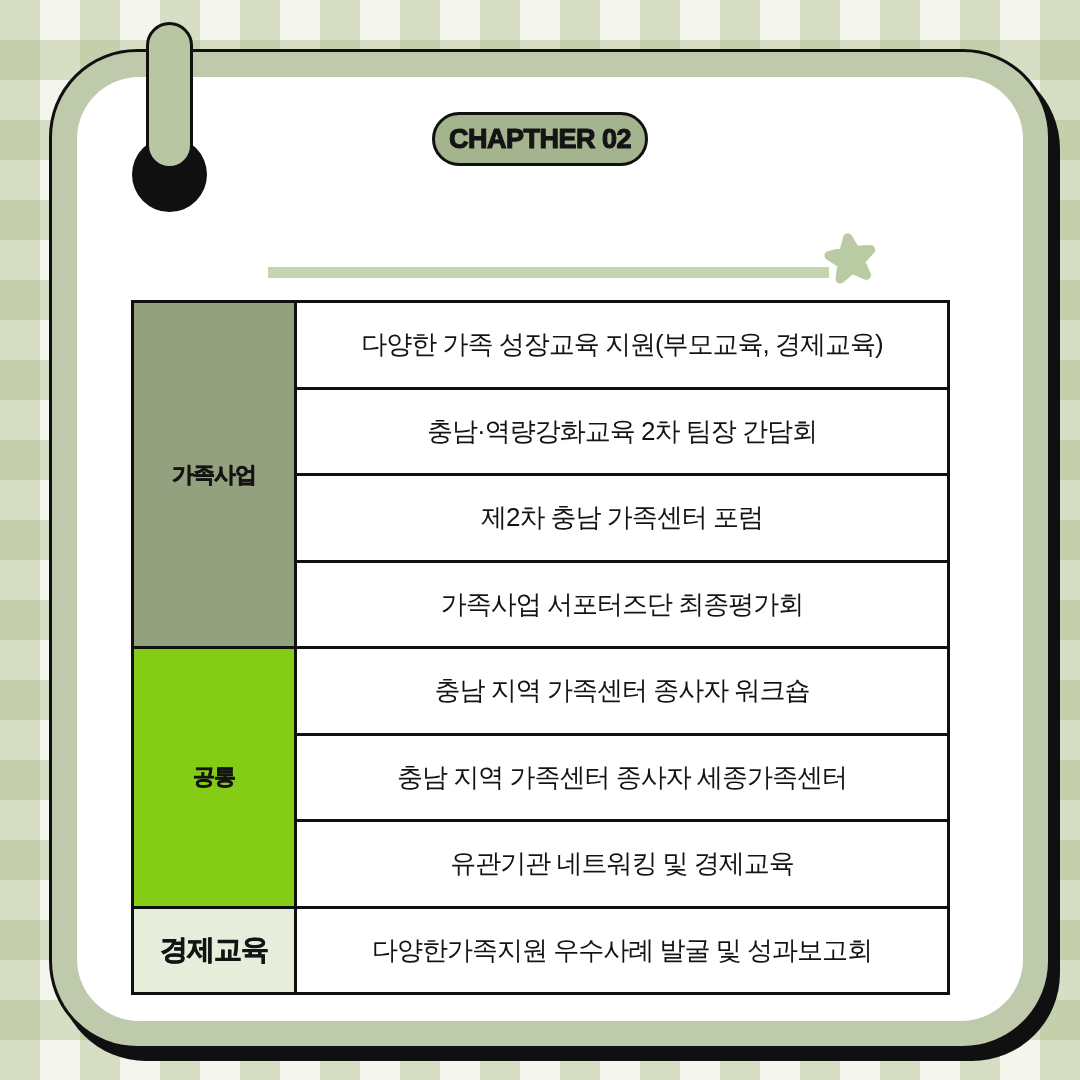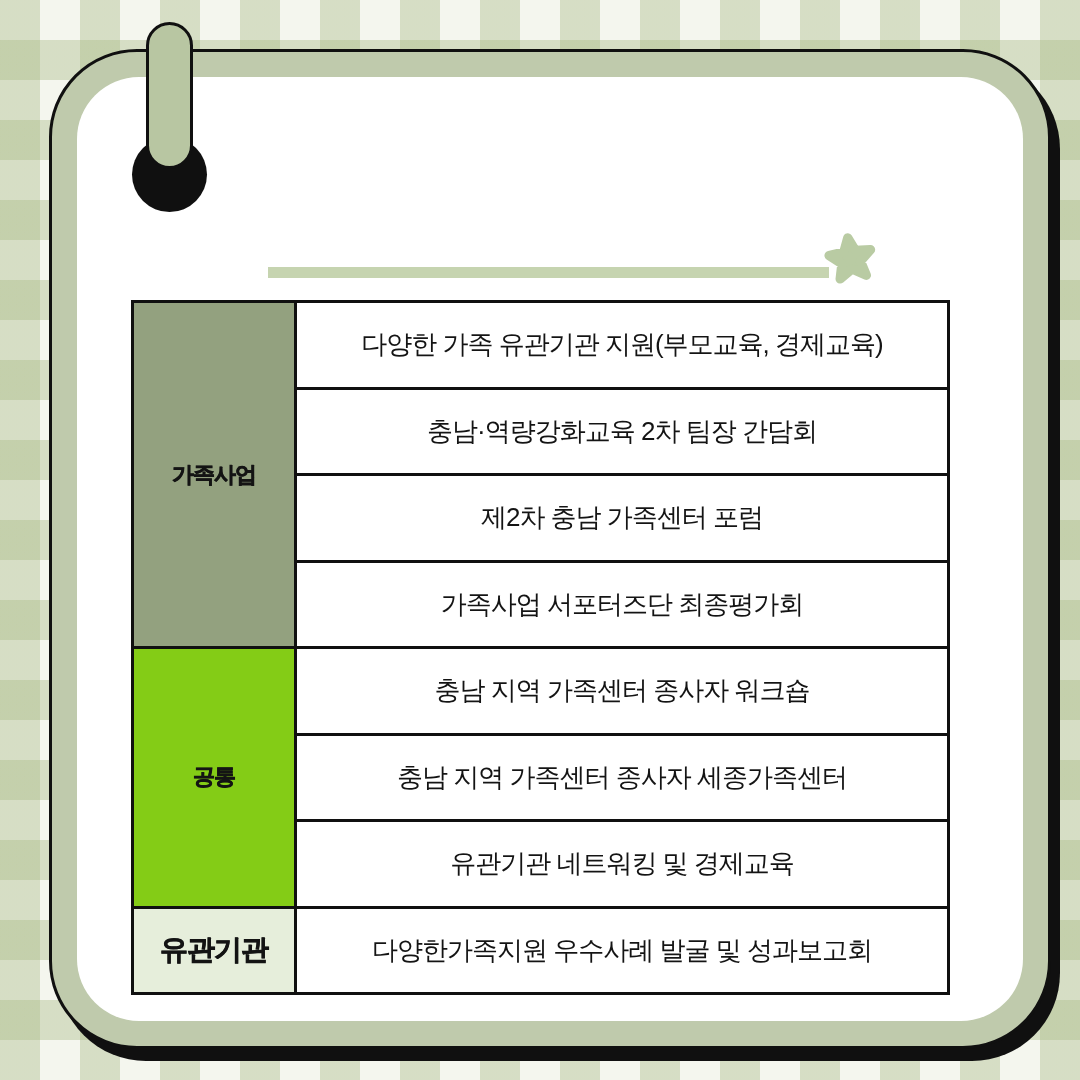--- a/index.html
+++ b/index.html
@@ -87,37 +87,40 @@
 
 <div class="card">
   <div class="card-inner"></div>
 </div>
 
 <div class="pin-circle"></div>
 <div class="pin"></div>
 
 <div class="content">
 
+  <div class="badge">
+    <span>CHAPTHER 02</span>
+  </div>
 
 
   <div class="underline-bar"></div>
 
   <svg class="star" viewBox="0 0 100 100" aria-hidden="true">
     <path d="M50 14 L60.5 38.5 L88 41 L67 59 L74 86 L50 71 L26 86 L33 59 L12 41 L39.5 38.5 Z" fill="var(--star)" stroke="var(--star)" stroke-width="17" stroke-linejoin="round"></path>
   </svg>
 
   <table class="schedule">
     <colgroup>
         <col class="c-cat">
         <col class="c-item">
       </colgroup>
     <tbody>
       <tr class="row">
         <td class="cat cat-dark" rowspan="4">가족사업</td>
-        <td class="item">다양한 가족 유관기관 지원(부모교육, 경제교육)</td>
+        <td class="item">다양한 가족 성장교육 지원(부모교육, 경제교육)</td>
       </tr>
       <tr class="row">
         <td class="item">충남·역량강화교육 2차 팀장 간담회</td>
       </tr>
       <tr class="row">
         <td class="item">제2차 충남 가족센터 포럼</td>
       </tr>
       <tr class="row">
         <td class="item">가족사업 서포터즈단 최종평가회</td>
       </tr>
@@ -125,19 +128,19 @@
         <td class="cat cat-plain" rowspan="3">공통</td>
         <td class="item">충남 지역 가족센터 종사자 워크숍</td>
       </tr>
       <tr class="row">
         <td class="item">충남 지역 가족센터 종사자 세종가족센터</td>
       </tr>
       <tr class="row">
         <td class="item">유관기관 네트워킹 및 경제교육</td>
       </tr>
       <tr class="row">
-        <td class="cat cat-light">유관기관</td>
+        <td class="cat cat-light">경제교육</td>
         <td class="item">다양한가족지원 우수사례 발굴 및 성과보고회</td>
       </tr>
     </tbody>
   </table>
 
 </div>
 
 </body></html>

